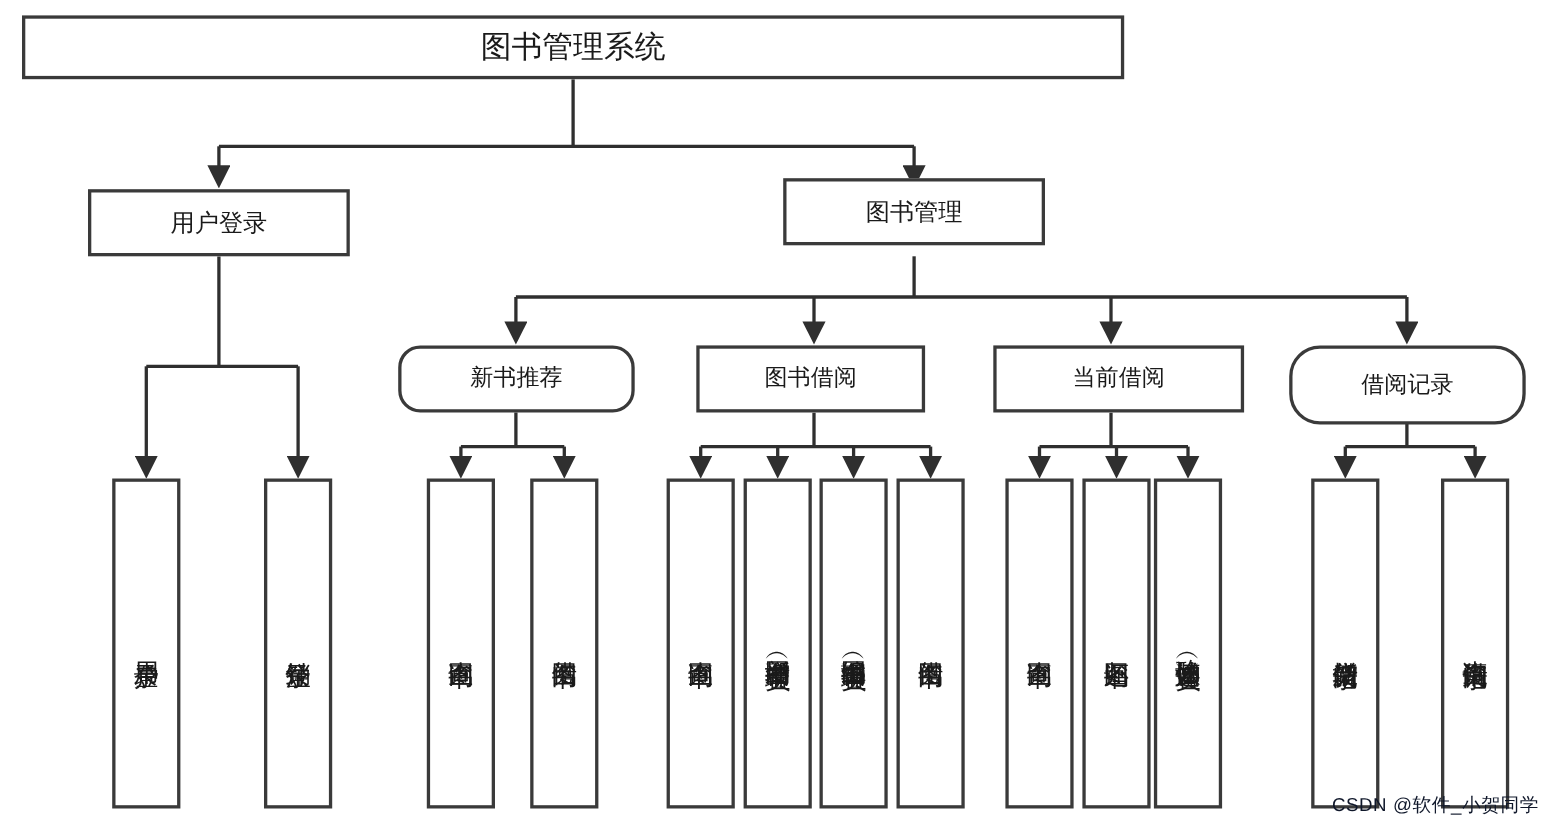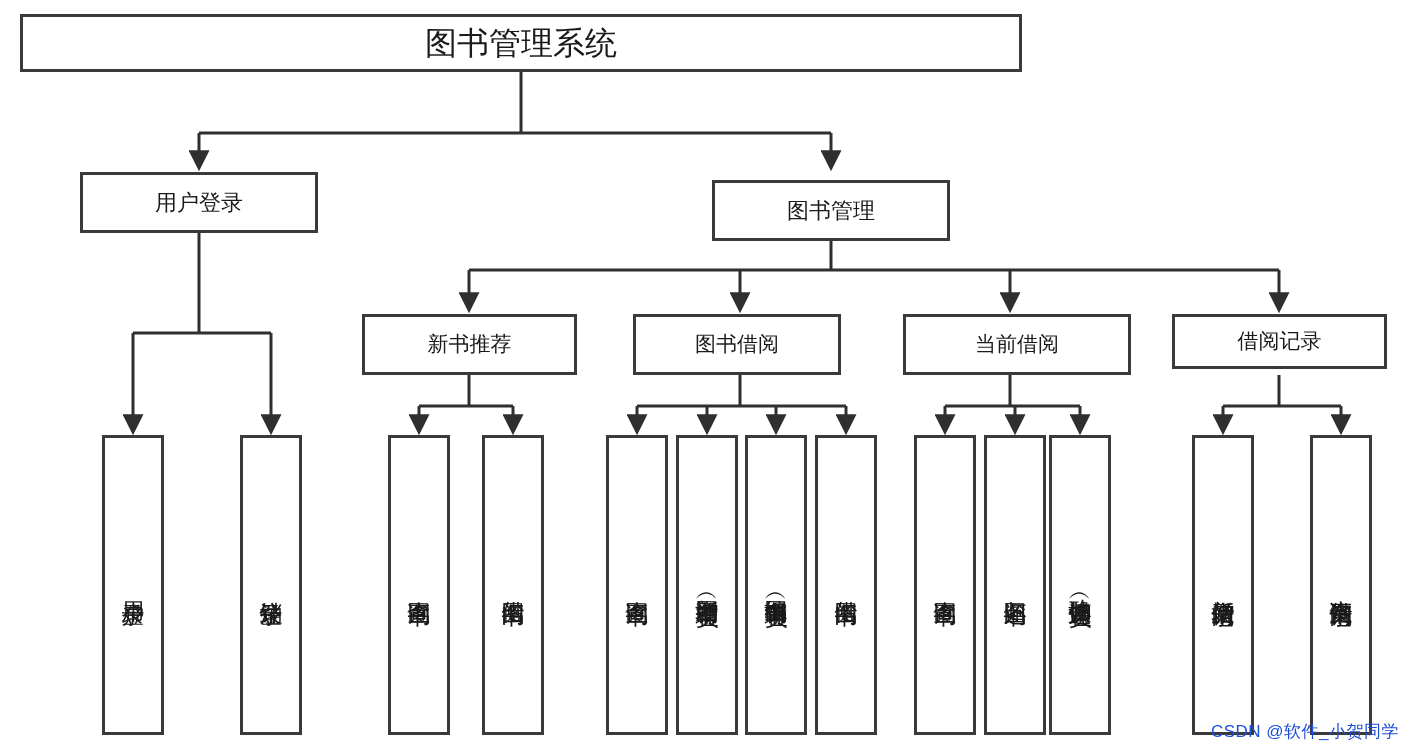--- a/index.html
+++ b/index.html
@@ -9,40 +9,40 @@
     color:#1a1a1a;
   }
   #diagram-root{position:absolute;inset:0;}
   svg.edges{position:absolute;left:0;top:0;width:1405px;height:747px;pointer-events:none;}
   .node{
     position:absolute;box-sizing:border-box;
     border:3px solid #3a3a3a;background:#fff;
     display:flex;align-items:center;justify-content:center;
     text-align:center;line-height:1.15;
   }
-  .node.root{font-size:32px;}
+  .node.root{font-size:28px;}
   .node.level2{font-size:22px;}
   .node.level3{font-size:21px;}
   .node.leaf{
     font-size:23px;
     writing-mode:vertical-rl;
     text-orientation:upright;
     letter-spacing:1px;
     padding:6px 0;
     line-height:1.0;
   }
   .node.leaf .vtext{
     writing-mode:vertical-rl;
     text-orientation:upright;
     display:block;
     white-space:nowrap;
   }
   .watermark{
     position:absolute;right:6px;bottom:4px;
-    font-size:17px;color:#1d4ed8;letter-spacing:0.5px;
+    font-size:17px;color:#0f172a;letter-spacing:0.5px;
     white-space:nowrap;
   }
 </style>
 </head>
 <body>
 
 <div id="diagram-root">
 
   <svg class="edges" viewBox="0 0 1405 747">
     <defs>
@@ -94,34 +94,34 @@
     </g>
   </svg>
 
   <div class="node root" style="left:20px;top:14px;width:1002px;height:58px;">
     <span>图书管理系统</span>
   </div>
 
   <div class="node level2" style="left:80px;top:172px;width:238px;height:61px;">
     <span>用户登录</span>
   </div>
-  <div class="node level2" style="left:712px;top:180px;width:238px;height:61px;">
+  <div class="node level2" style="left:712px;top:162px;width:238px;height:61px;">
     <span>图书管理</span>
   </div>
 
-  <div class="node level3" style="left:362px;top:314px;width:215px;height:61px;">
+  <div class="node level3" style="left:362px;top:314px;width:215px;height:61px;border-radius:20px;">
     <span>新书推荐</span>
   </div>
   <div class="node level3" style="left:633px;top:314px;width:208px;height:61px;">
     <span>图书借阅</span>
   </div>
   <div class="node level3" style="left:903px;top:314px;width:228px;height:61px;">
     <span>当前借阅</span>
   </div>
-  <div class="node level3" style="left:1172px;top:314px;width:215px;height:55px;">
+  <div class="node level3" style="left:1172px;top:314px;width:215px;height:72px;border-radius:28px;">
     <span>借阅记录</span>
   </div>
 
   <div class="node leaf" style="left:102px;top:435px;width:62px;height:300px;">
     <span class="vtext">用户登录</span>
   </div>
   <div class="node leaf" style="left:240px;top:435px;width:62px;height:300px;">
     <span class="vtext">注销登录</span>
   </div>
 

